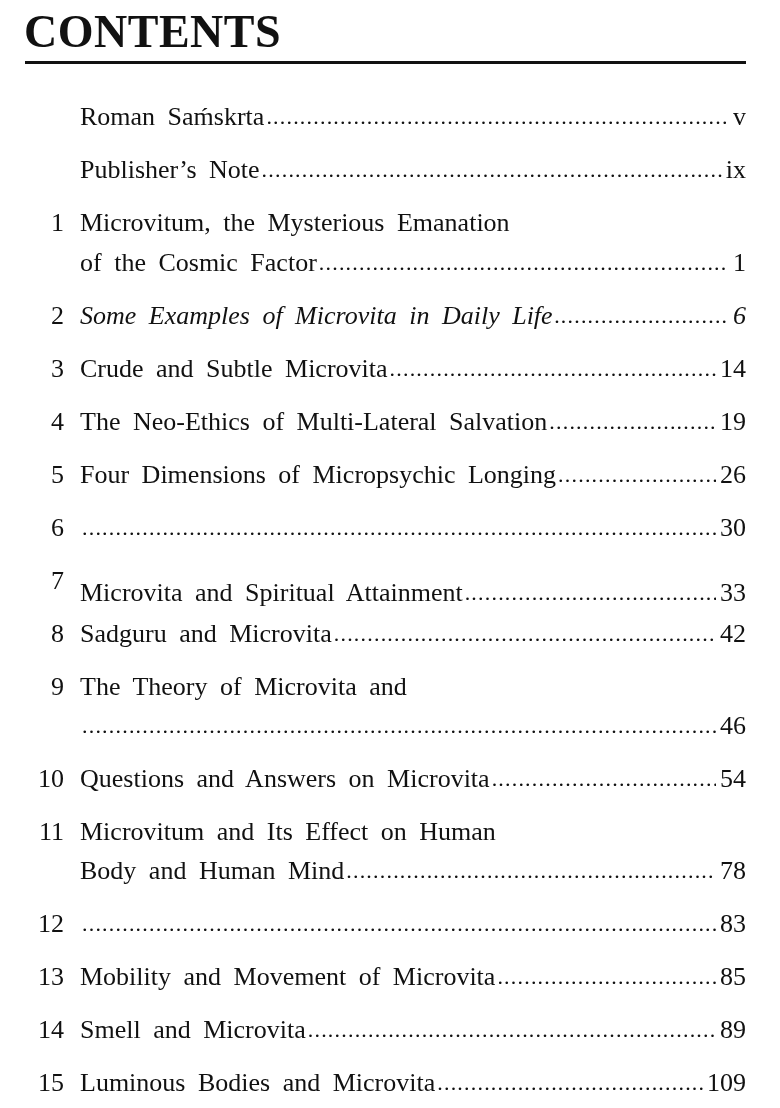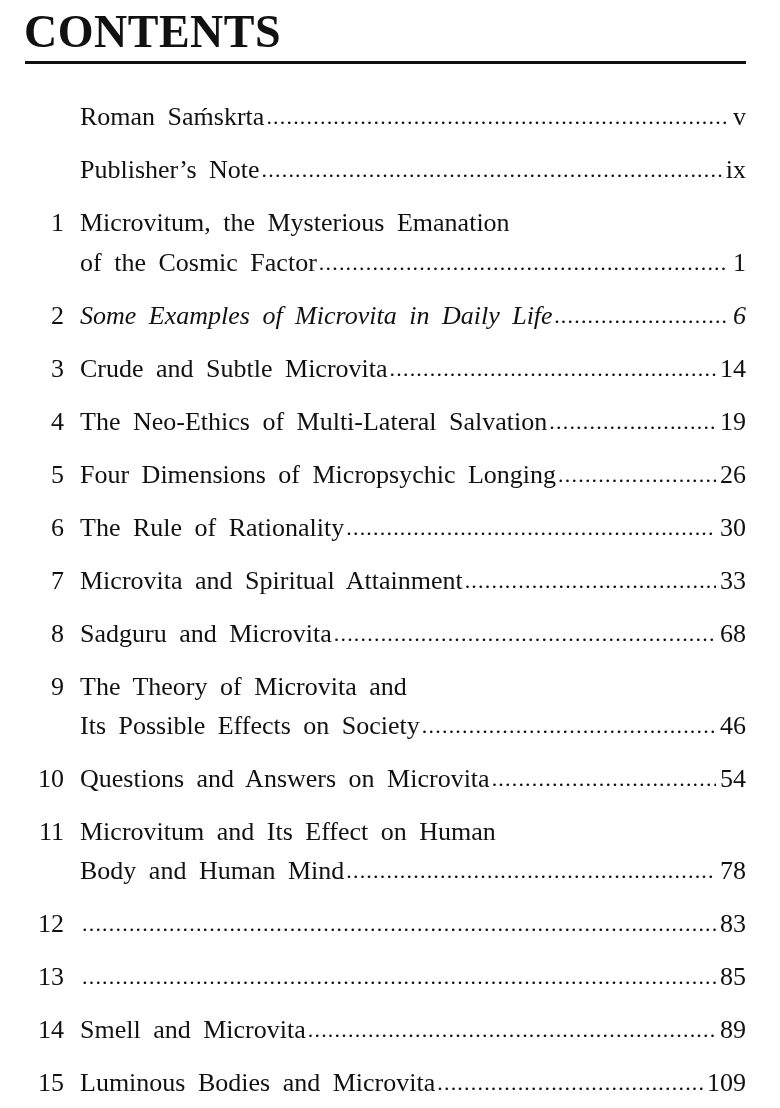--- a/index.html
+++ b/index.html
@@ -152,51 +152,49 @@
     <div class="line" style="top:0;">
       <span class="text">Four Dimensions of Micropsychic Longing</span>
       <span class="dots">................................................................................................................................................................................................................</span>
       <span class="page">26</span>
     </div>
   </div>
 
   <div class="entry" style="top:508px;">
     <span class="num">6</span>
     <div class="line" style="top:0;">
-      <span class="text">The Rule of Rationality</span>
       <span class="dots">................................................................................................................................................................................................................</span>
       <span class="page">30</span>
     </div>
   </div>
 
   <div class="entry" style="top:561px;">
     <span class="num">7</span>
-    <div class="line" style="top:0;">
+    <div class="line" style="top:12px;">
       <span class="text">Microvita and Spiritual Attainment</span>
       <span class="dots">................................................................................................................................................................................................................</span>
       <span class="page">33</span>
     </div>
   </div>
 
   <div class="entry" style="top:614px;">
     <span class="num">8</span>
     <div class="line" style="top:0;">
       <span class="text">Sadguru and Microvita</span>
       <span class="dots">................................................................................................................................................................................................................</span>
-      <span class="page">68</span>
+      <span class="page">42</span>
     </div>
   </div>
 
   <div class="entry" style="top:667px;">
     <span class="num" style="top:0;">9</span>
     <div class="line" style="top:0;">
       <span class="text">The Theory of Microvita and</span>
     </div>
     <div class="line" style="top:39px;">
-      <span class="text">Its Possible Effects on Society</span>
       <span class="dots">................................................................................................................................................................................................................</span>
       <span class="page">46</span>
     </div>
   </div>
 
   <div class="entry" style="top:759px;">
     <span class="num">10</span>
     <div class="line" style="top:0;">
       <span class="text">Questions and Answers on Microvita</span>
       <span class="dots">................................................................................................................................................................................................................</span>
@@ -220,20 +218,21 @@
     <span class="num">12</span>
     <div class="line" style="top:0;">
       <span class="dots">................................................................................................................................................................................................................</span>
       <span class="page">83</span>
     </div>
   </div>
 
   <div class="entry" style="top:957px;">
     <span class="num">13</span>
     <div class="line" style="top:0;">
+      <span class="text">Mobility and Movement of Microvita</span>
       <span class="dots">................................................................................................................................................................................................................</span>
       <span class="page">85</span>
     </div>
   </div>
 
   <div class="entry" style="top:1010px;">
     <span class="num">14</span>
     <div class="line" style="top:0;">
       <span class="text">Smell and Microvita</span>
       <span class="dots">................................................................................................................................................................................................................</span>

